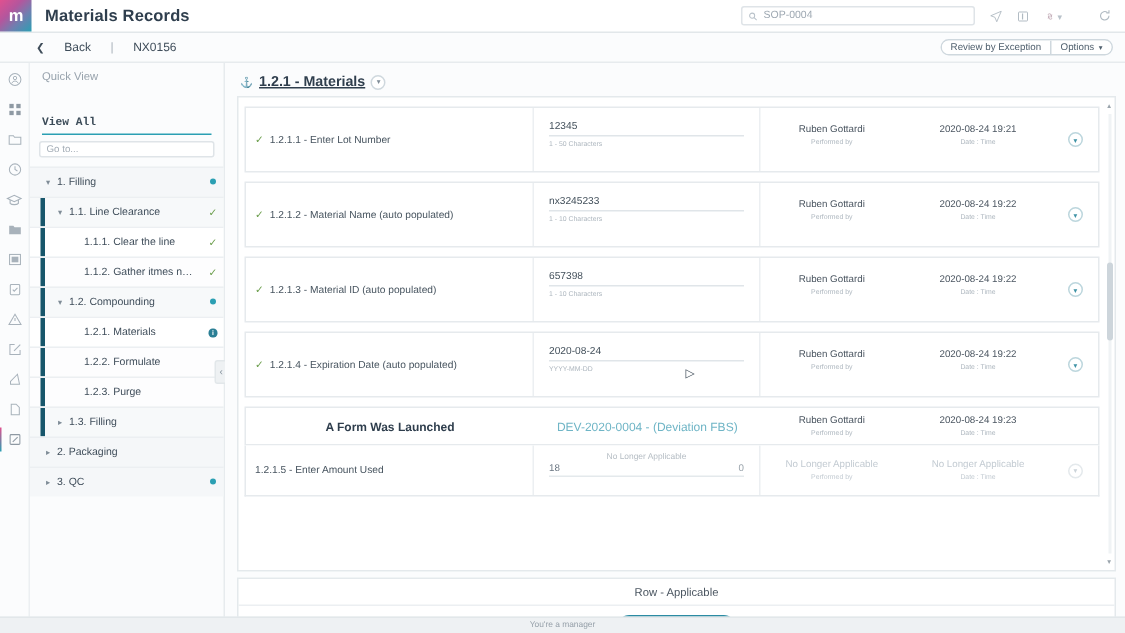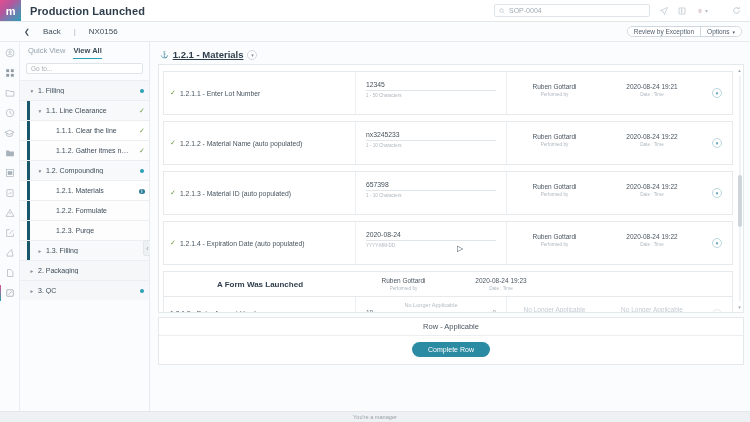--- a/index.html
+++ b/index.html
@@ -45,23 +45,23 @@
           background:#fbfcfd; border-right:1px solid #eceff2;
           display:flex; flex-direction:column; align-items:center; padding-top:4px; gap:6px; }
   .rail .ritem { width:14px; height:14px; display:flex; align-items:center; justify-content:center;
                  color:#9aa6b1; position:relative; }
   .rail .ritem.active::before { content:""; position:absolute; left:-3px; top:-1px; width:1.5px; height:16px;
           background:linear-gradient(180deg,#e0508f,#2b9fb3); }
 
   
   .tree { position:absolute; top:42px; left:20px; width:130px; height:380px;
           background:#fbfcfd; border-right:1px solid #e7ebee; }
-  .tabs { display:flex; gap:8px; padding:4px 8px 0 8px; font-size:7.5px; }
+  .tabs { display:flex; gap:20px; padding:4px 8px 0 8px; font-size:7.5px;flex-direction:column; }
   .tab { padding-bottom:3px; color:#98a3ad; }
-  .tab.sel { color:#3b4b58; font-weight:bold; border-bottom:1.5px solid #2b9fb3; }
+  .tab.sel { color:#3b4b58; font-weight:bold; border-bottom:1.5px solid #2b9fb3;font-family:Liberation Mono, monospace; }
   .goto { margin:4px 6px 6px 6px; height:11px; border:1px solid #dfe4e8; border-radius:2px;
           background:#fff; display:flex; align-items:center; padding-left:4px; color:#a6afb8; font-size:6.5px; }
   .node { height:20px; display:flex; align-items:center; border-top:1px solid #eceff2;
           background:#f7f9fa; position:relative; font-size:7px; color:#3f4d5a; }
   .node.lvl0 { padding-left:8px; background:#f5f7f9; }
   .node.lvl1 { padding-left:16px; background:#f7f9fa; }
   .node.lvl2 { padding-left:26px; background:#fdfdfe; }
   .node.sel { background:#ffffff; }
   .node .bar { position:absolute; left:7px; top:0; width:2.5px; height:100%; background:#17566b; }
   .node .tw { width:8px; display:inline-flex; justify-content:center; color:#7f8c97; font-size:5.5px; margin-right:2px;}
@@ -76,21 +76,21 @@
               display:flex; align-items:center; justify-content:center; color:#8c98a3; font-size:7px; }
 
   
   .main { position:absolute; top:42px; left:150px; width:600px; height:380px; background:#fbfcfd;
           padding:5px 6px 0 8px; }
   .sec-head { display:flex; align-items:center; gap:4px; padding:2px 0 4px 2px; }
   .sec-head .pin { color:#53626f; font-size:7px; }
   .sec-title { font-size:9.5px; font-weight:bold; color:#2f3e4d; text-decoration:underline; }
   .rbtn { width:10px; height:10px; border-radius:50%; border:1px solid #cfd8de; background:#fff;
           display:flex; align-items:center; justify-content:center; color:#7f8c97; font-size:5px; }
-  .card { background:#fff; border:1px solid #e4e9ec; height:249px; position:relative; overflow:hidden; }
+  .card { background:#fff; border:1px solid #e4e9ec; height:317px; position:relative; overflow:hidden; }
   .scrollzone { position:absolute; top:0; left:0; right:6px; bottom:0; padding:6px 4px 0 4px; }
   .row { border:1px solid #e6eaed; background:#fff; display:flex; margin-bottom:6px; min-height:44px; }
   .c-label { width:192px; border-right:1px solid #eceff2; display:flex; align-items:center;
              padding:0 6px; gap:4px; font-size:6.8px; color:#47545f; }
   .c-field { flex:1; border-right:1px solid #eceff2; padding:9px 10px 0 10px; }
   .fv { font-size:6.8px; color:#44515c; border-bottom:1px solid #e0e5e9; padding-bottom:2px; }
   .fh { font-size:4.6px; color:#aeb7bf; margin-top:1.5px; }
   .c-by { width:95px; text-align:center; padding-top:11px; }
   .c-dt { width:100px; text-align:center; padding-top:11px; }
   .pname { font-size:6.5px; color:#4a5560; }
@@ -126,21 +126,21 @@
             font-size:5.6px; color:#97a1aa; }
   .cursor { position:absolute; left:457px; top:244px; color:#43505c; font-size:8px; }
 </style>
 </head>
 <body>
 
 <div class="app">
 
   <div class="topbar">
     <div class="logo">m</div>
-    <div class="app-title">Production Launched</div>
+    <div class="app-title">Materials Records</div>
 
     <div class="topbar-right">
       <div class="search-box">
         <span class="ic">
           <svg width="6" height="6" viewBox="0 0 16 16">
               <circle cx="6.5" cy="6.5" r="4.5" fill="none" stroke="#b9c2ca" stroke-width="1.8"></circle>
               <line x1="10" y1="10" x2="14.5" y2="14.5" stroke="#b9c2ca" stroke-width="1.8"></line>
             </svg>
         </span>
         <span class="txt">SOP-0004</span>
@@ -450,20 +450,21 @@
             <div class="pname">2020-08-24 19:22</div>
             <div class="psub">Date : Time</div>
           </div>
           <div class="c-act">
             <span class="rbtn" style="color:#3f93a6;border-color:#bcd6dd;">▾</span>
           </div>
         </div>
 
         <div class="row form" style="margin-bottom:0;">
           <div class="form-t">A Form Was Launched</div>
+          <div class="form-l">DEV-2020-0004 - (Deviation FBS)</div>
           <div class="c-by" style="padding-top:0;">
             <div class="pname">Ruben Gottardi</div>
             <div class="psub">Performed by</div>
           </div>
           <div class="c-dt" style="padding-top:0;">
             <div class="pname">2020-08-24 19:23</div>
             <div class="psub">Date : Time</div>
           </div>
           <div class="c-act"></div>
         </div>

